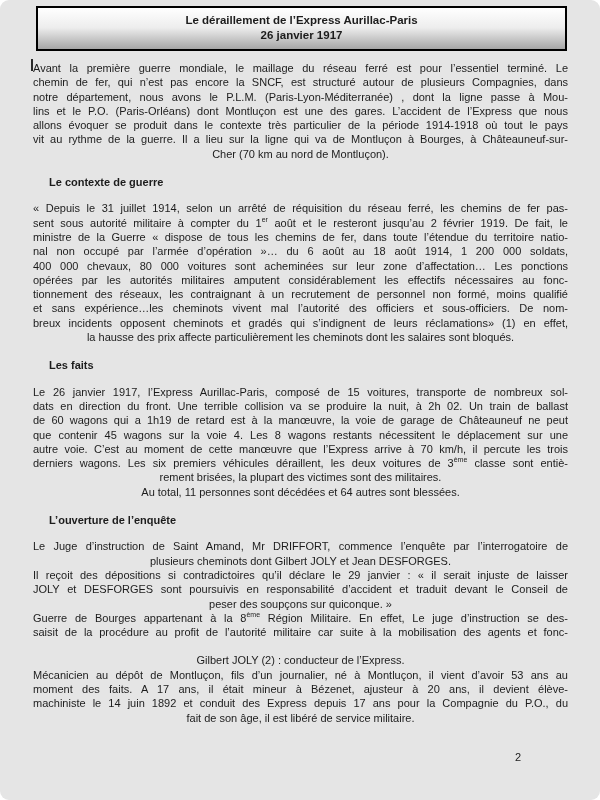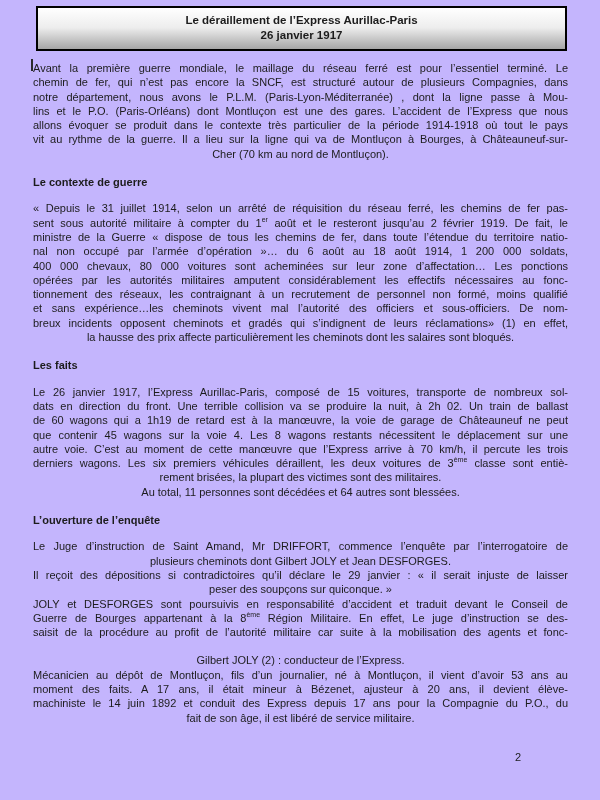--- a/index.html
+++ b/index.html
@@ -1,41 +1,42 @@
 <!DOCTYPE html>
 <html lang="fr"><head>
 <meta charset="utf-8">
 <style>
   html, body { margin: 0; padding: 0; background: #ffffff; }
   .page {
     position: relative;
     width: 600px;
     height: 800px;
-    background: #c4b5fd;
+    background: #e5e5e5;
     font-family: "Liberation Sans", sans-serif;
     font-size: 11px;
     color: #1c1c1c;
     box-sizing: border-box;
     padding: 6px 32px 0 33px;
     overflow: hidden;
+    border-radius: 9px;
   }
   .title-box {
     margin-left: 3px;
     margin-right: 1px;
     border: 2px solid #000000;
     background: linear-gradient(180deg, #ffffff 0%, #ededed 48%, #a6a6a6 100%);
     text-align: center;
     font-weight: bold;
     font-size: 11.5px;
     line-height: 15px;
     padding: 5px 4px 6px 4px;
   }
   .doc-body { margin-top: 10px; }
   .para { margin: 0 0 14px 0; }
-  .heading { font-weight: bold; line-height: 14.3px; margin: 0 0 12px 0; }
+  .heading { font-weight: bold; line-height: 14.3px; margin: 0 0 12px 16px; }
   .line { line-height: 14.3px; text-align: center; }
   .line.just { text-align: justify; text-align-last: justify; }
   sup { font-size: 7px; line-height: 0; vertical-align: super; }
   .page-number { position: absolute; left: 515px; top: 750px; line-height: 14px; }
   .frame-tick { position: absolute; left: 31px; top: 59px; width: 2px; height: 12px; background: #2a2a2a; }
 </style>
 </head>
 <body>
 
 <div class="page">
@@ -78,22 +79,22 @@
         <div class="line just">autre voie. C’est au moment de cette manœuvre que l’Express arrive à 70 km/h, il percute les trois</div>
         <div class="line just">derniers wagons. Les six premiers véhicules déraillent, les deux voitures de 3<sup>ème</sup> classe sont entiè-</div>
         <div class="line">rement brisées, la plupart des victimes sont des militaires.</div>
         <div class="line">Au total, 11 personnes sont décédées et 64 autres sont blessées.</div>
       </div>
       <div class="heading">L’ouverture de l’enquête</div>
       <div class="para">
         <div class="line just">Le Juge d’instruction de Saint Amand, Mr DRIFFORT, commence l’enquête par l’interrogatoire de</div>
         <div class="line">plusieurs cheminots dont Gilbert JOLY et Jean DESFORGES.</div>
         <div class="line just">Il reçoit des dépositions si contradictoires qu’il déclare le 29 janvier : « il serait injuste de laisser</div>
+        <div class="line just">JOLY et DESFORGES sont poursuivis en responsabilité d’accident et traduit devant le Conseil de</div>
         <div class="line">peser des soupçons sur quiconque. »</div>
-        <div class="line just">JOLY et DESFORGES sont poursuivis en responsabilité d’accident et traduit devant le Conseil de</div>
         <div class="line just">Guerre de Bourges appartenant à la 8<sup>ème</sup> Région Militaire. En effet, Le juge d’instruction se des-</div>
         <div class="line just">saisit de la procédure au profit de l’autorité militaire car suite à la mobilisation des agents et fonc-</div>
       </div>
       <div class="para">
         <div class="line">Gilbert JOLY (2) : conducteur de l’Express.</div>
         <div class="line just">Mécanicien au dépôt de Montluçon, fils d’un journalier, né à Montluçon, il vient d’avoir 53 ans au</div>
         <div class="line just">moment des faits. A 17 ans, il était mineur à Bézenet, ajusteur à 20 ans, il devient élève-</div>
         <div class="line just">machiniste le 14 juin 1892 et conduit des Express depuis 17 ans pour la Compagnie du P.O., du</div>
         <div class="line">fait de son âge, il est libéré de service militaire.</div>
       </div>

